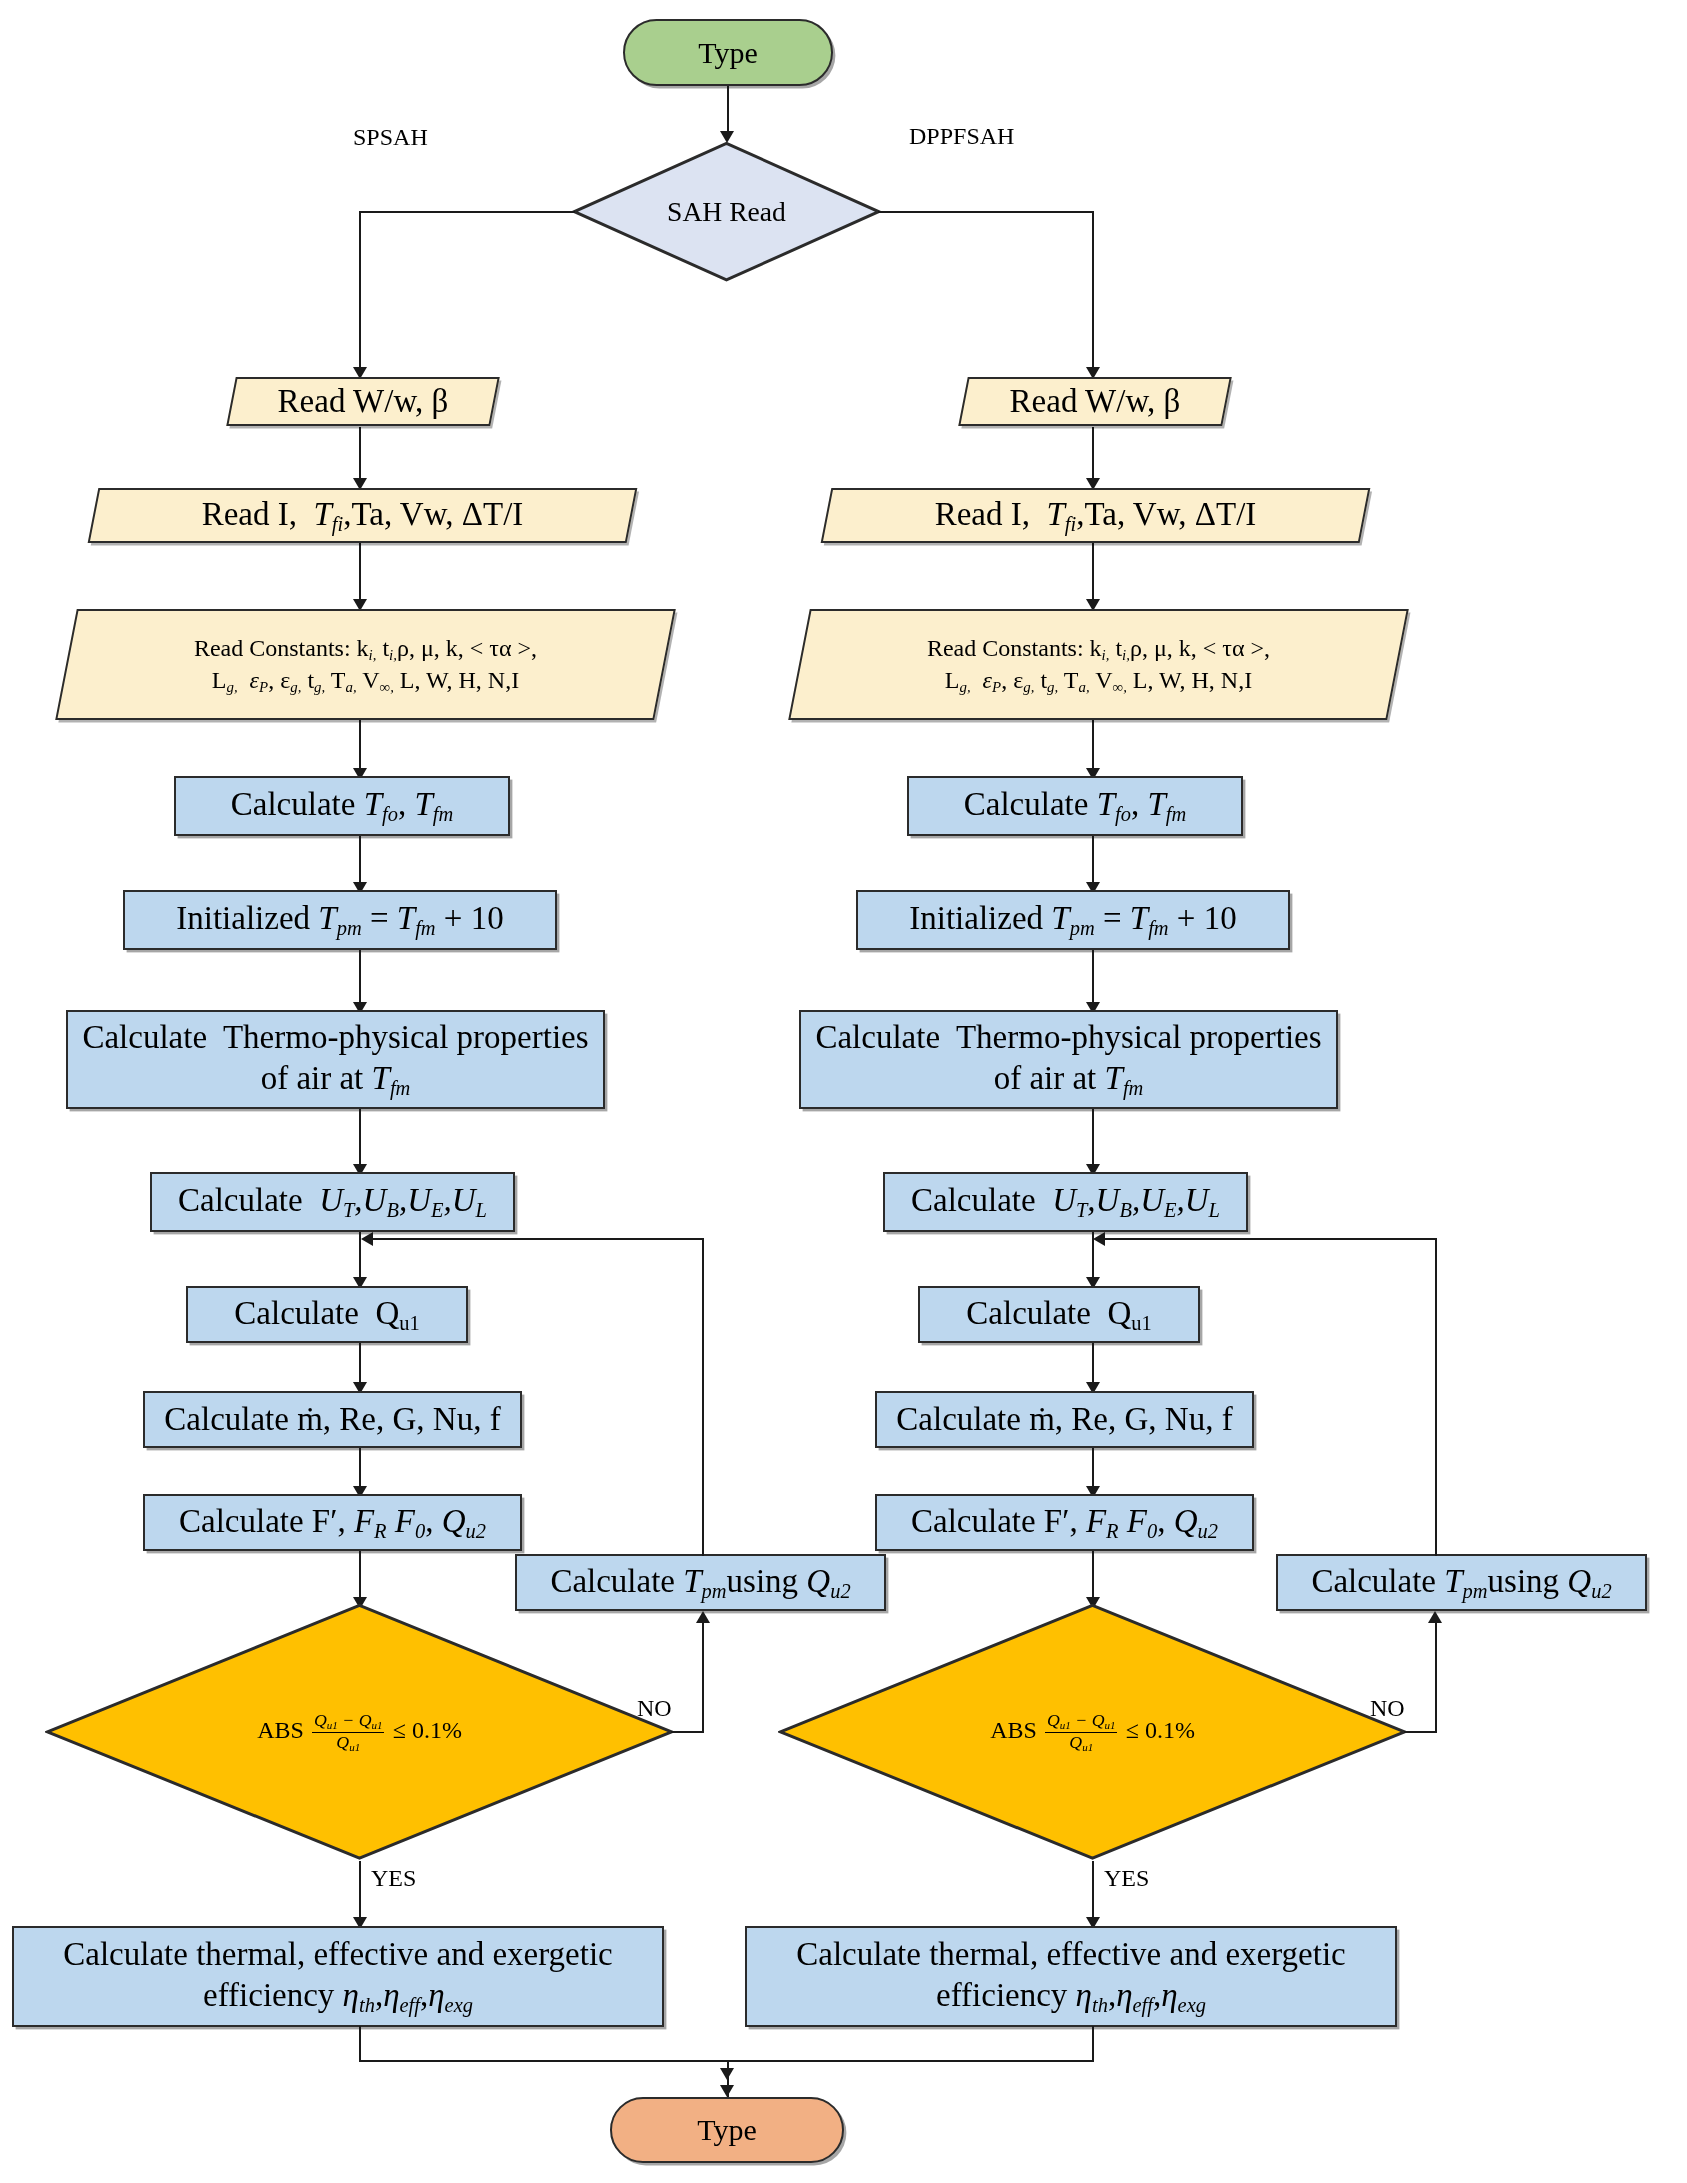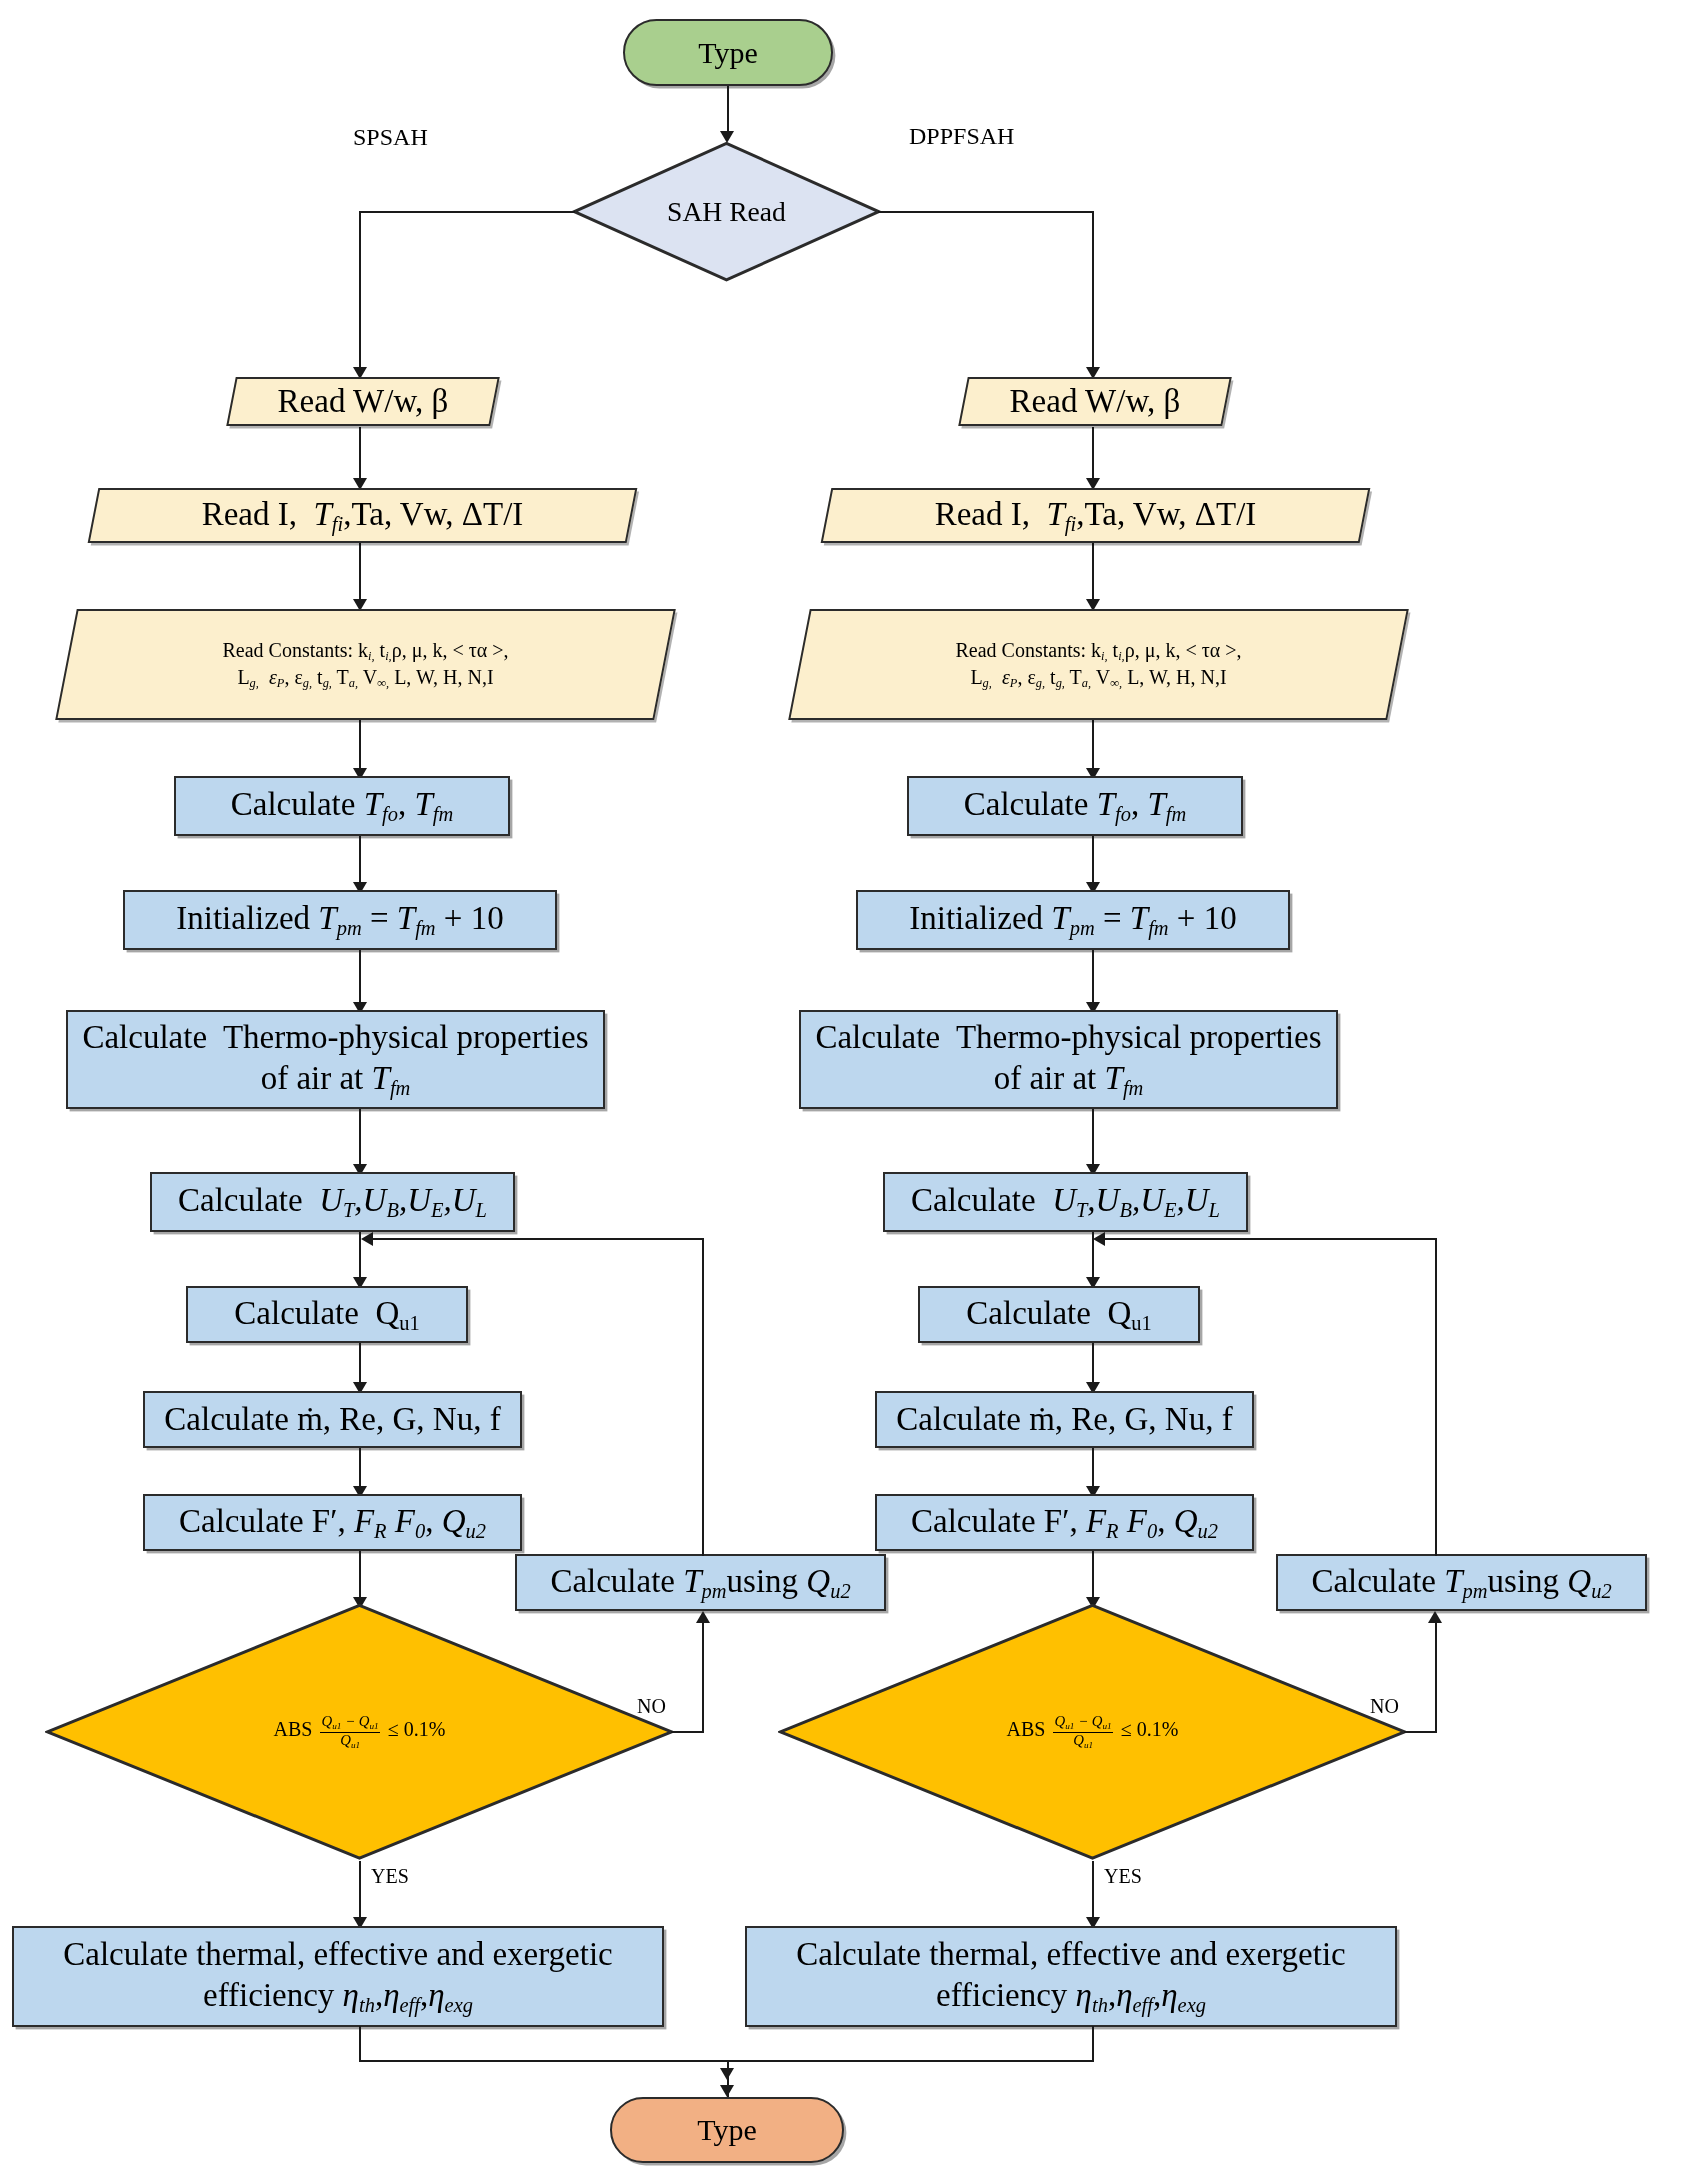--- a/index.html
+++ b/index.html
@@ -37,21 +37,21 @@
   .arw-l{border-top:7.8px solid transparent;border-bottom:7.8px solid transparent;border-right:12px solid #1a1a1a;}
 
   .elbl{position:absolute;font-size:24px;color:#000;white-space:nowrap;}
 
   
   .it{font-style:italic;}
   sub{font-size:.62em;font-style:italic;vertical-align:-.28em;}
   .frac{display:inline-flex;flex-direction:column;vertical-align:middle;font-size:.74em;
         text-align:center;line-height:1.05;margin:0 2.4px;}
   .frac .num{border-bottom:1.2px solid #000;padding:0 1.8px;}
-  .frac .den{padding:0 1.8px;} .f40{font-size:20px;font-family:Liberation Serif, serif;}
+  .frac .den{padding:0 1.8px;} .f40{font-size:24px;font-family:Liberation Serif, serif;}
   .f42{font-size:33px;} .f46{font-size:27.6px;} .f50{font-size:30px;}
 </style>
 </head>
 <body>
 
 <div id="canvas">
 
   <div class="node term term-start" style="left:623px;top:19px;width:210px;height:67px;">
     <span class="txt f50">Type</span>
   </div>

